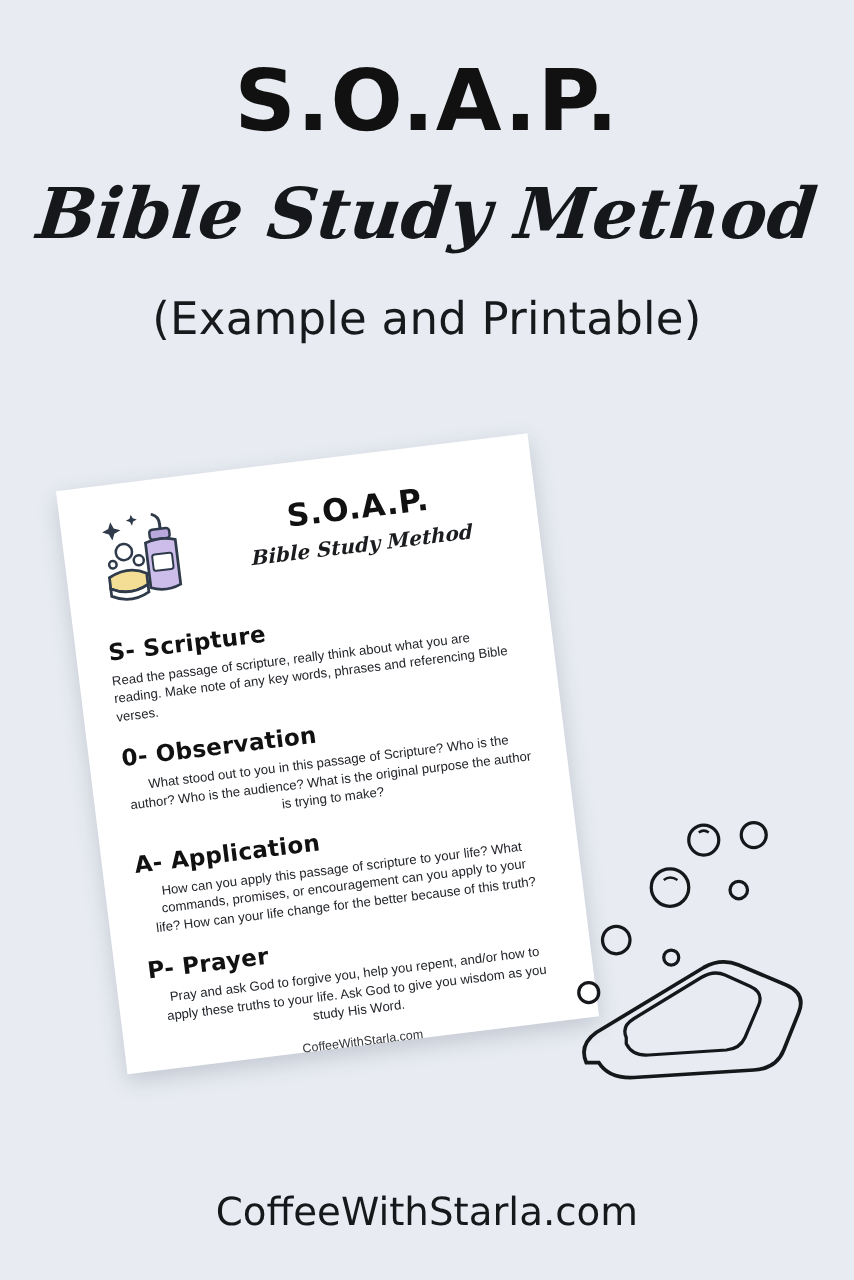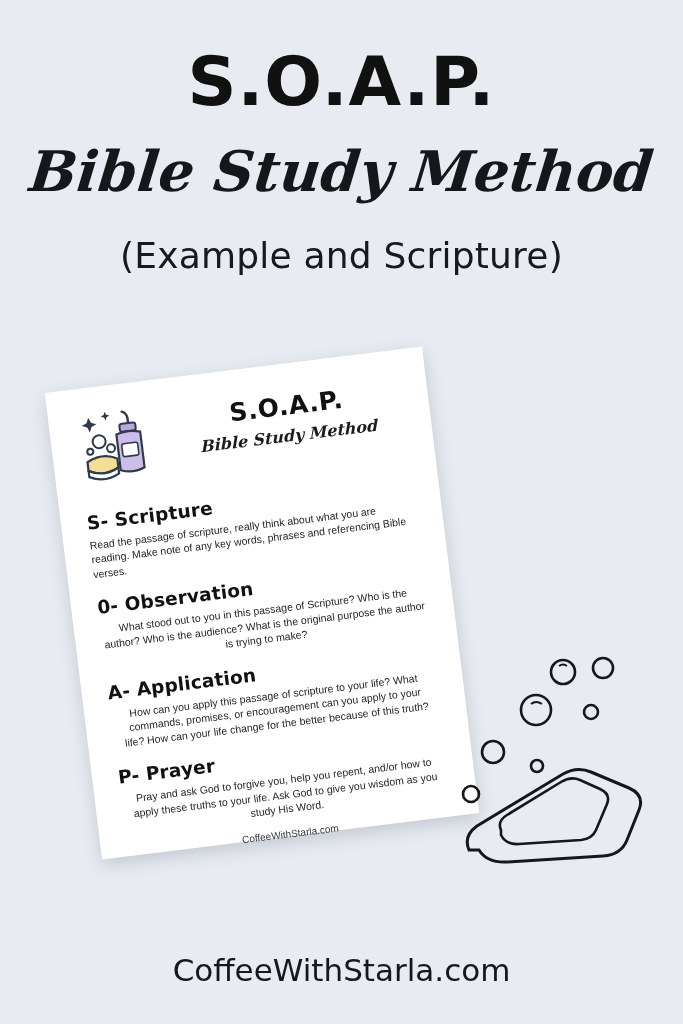--- a/index.html
+++ b/index.html
@@ -162,21 +162,21 @@
   }
 </style>
 </head>
 <body>
 
 <div class="pin">
 
   <div class="header">
     <h1 class="title-main">S.O.A.P.</h1>
     <div class="title-script">Bible Study Method</div>
-    <div class="title-sub">(Example and Scripture)</div>
+    <div class="title-sub">(Example and Printable)</div>
   </div>
 
   <div class="card-wrap">
     <div class="card">
 
       <div class="card-head">
         <div class="card-soap-icon">
           <svg viewBox="0 0 86 78" width="86" height="78" xmlns="http://www.w3.org/2000/svg">
 
             <path d="M14 8 l2.2 5.2 5.2 2.2 -5.2 2.2 -2.2 5.2 -2.2 -5.2 -5.2 -2.2 5.2 -2.2z" fill="#2f3a4a"></path>

